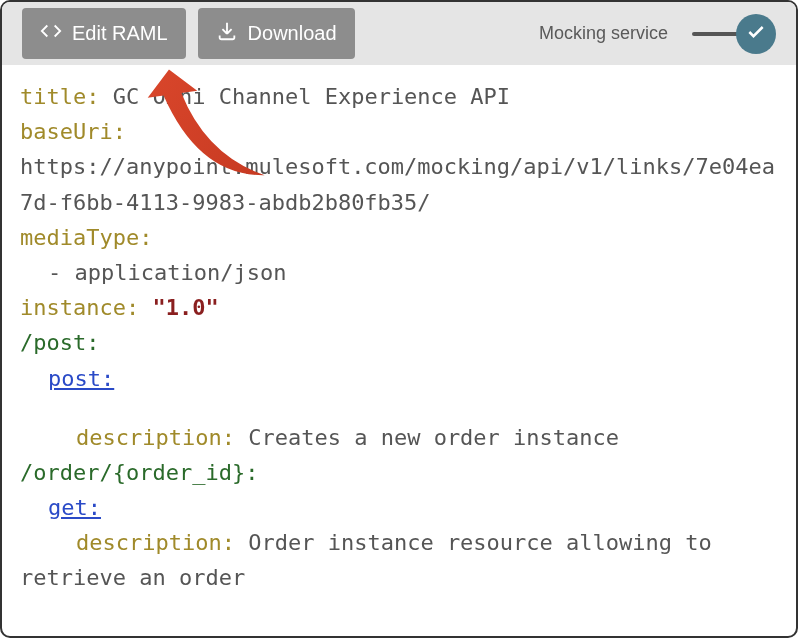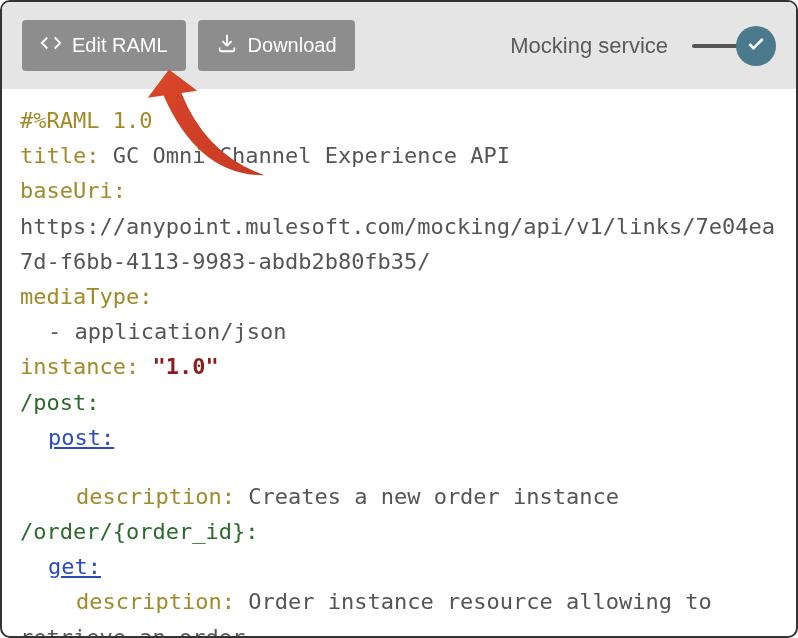--- a/index.html
+++ b/index.html
@@ -12,21 +12,21 @@
       width: 798px;
       height: 638px;
       border: 2px solid #333;
       border-radius: 10px;
       overflow: hidden;
       background: #fff;
       position: relative;
     }
     .toolbar {
       background: #e5e5e5;
-      padding: 18px 20px;
+      padding: 6px 20px;
       display: flex;
       align-items: center;
       gap: 12px;
     }
     .btn {
       background: #8d8d8d;
       color: #fff;
       border: none;
       border-radius: 4px;
       padding: 12px 18px;
@@ -41,21 +41,21 @@
       height: 22px;
       stroke: #fff;
       fill: none;
       stroke-width: 2;
     }
     .spacer {
       flex: 1;
     }
     .mocking-label {
       color: #5a5a5a;
-      font-size: 22px;
+      font-size: 18px;
       margin-right: 12px;
     }
     .toggle {
       display: flex;
       align-items: center;
       gap: 0;
     }
     .toggle-track {
       width: 50px;
       height: 4px;
@@ -135,21 +135,20 @@
       <span>
         <svg viewBox="0 0 24 24">
             <path d="M4 12l5 5L20 6"></path>
           </svg>
       </span>
     </div>
   </div>
 </div>
 
 <div class="code">
-  <div><span class="c-directive">#%RAML 1.0</span></div>
   <div><span class="c-key">title:</span><span class="c-string"> GC Omni Channel Experience API</span></div>
   <div><span class="c-key">baseUri:</span></div>
   <div><a class="c-link">https://anypoint.mulesoft.com/mocking/api/v1/links/7e04ea7d-f6bb-4113-9983-abdb2b80fb35/</a></div>
   <div><span class="c-key">mediaType:</span></div>
   <div class="indent1"><span class="c-string">- application/json</span></div>
   <div><span class="c-key">instance:</span> <span class="c-version">"1.0"</span></div>
   <div><span class="c-path">/post:</span></div>
   <div class="indent1"><span class="c-method">post:</span></div>
   <div class="indent2"><span class="c-key">description:</span><span class="c-string"> Creates a new order instance</span></div>
   <div><span class="c-path">/order/{order_id}:</span></div>

